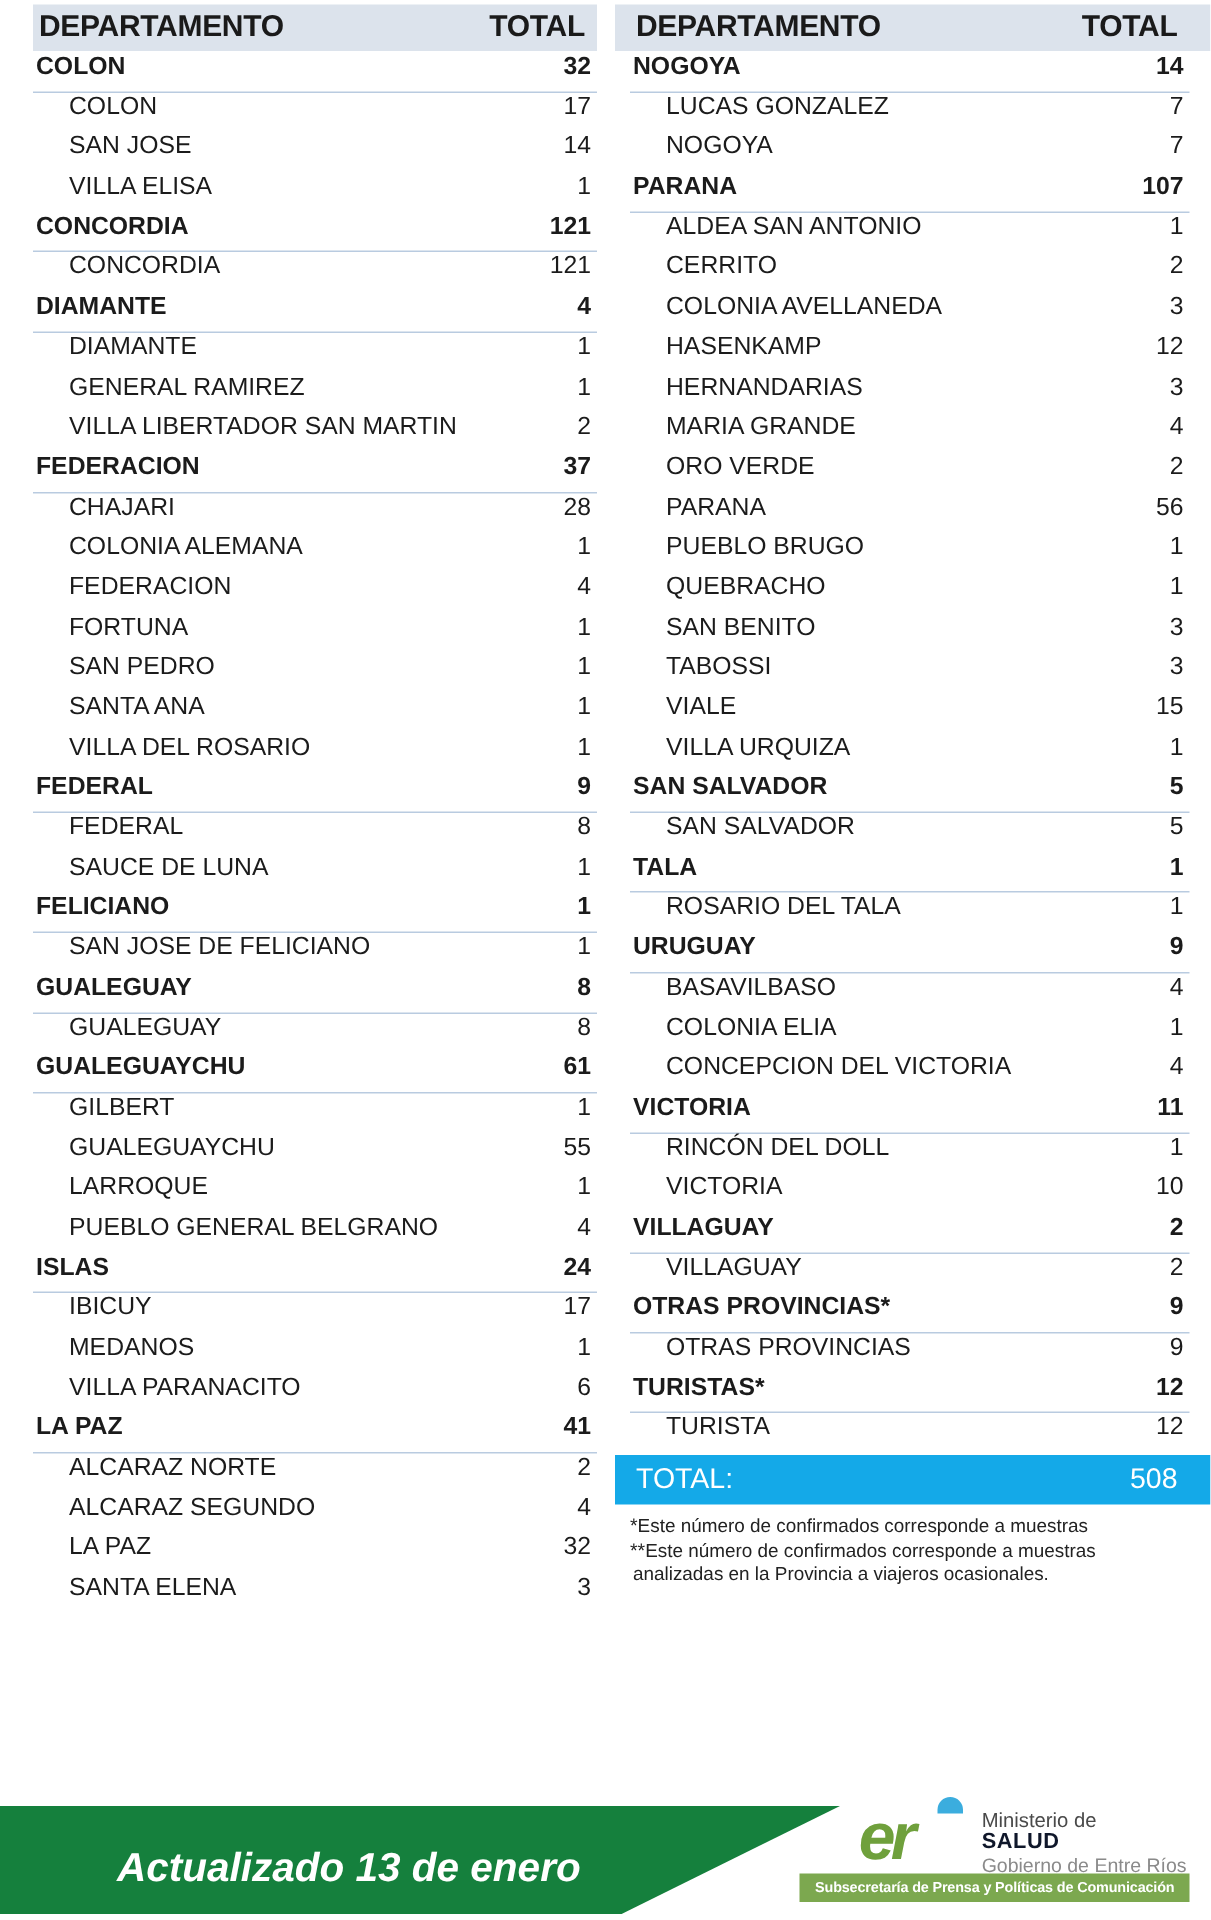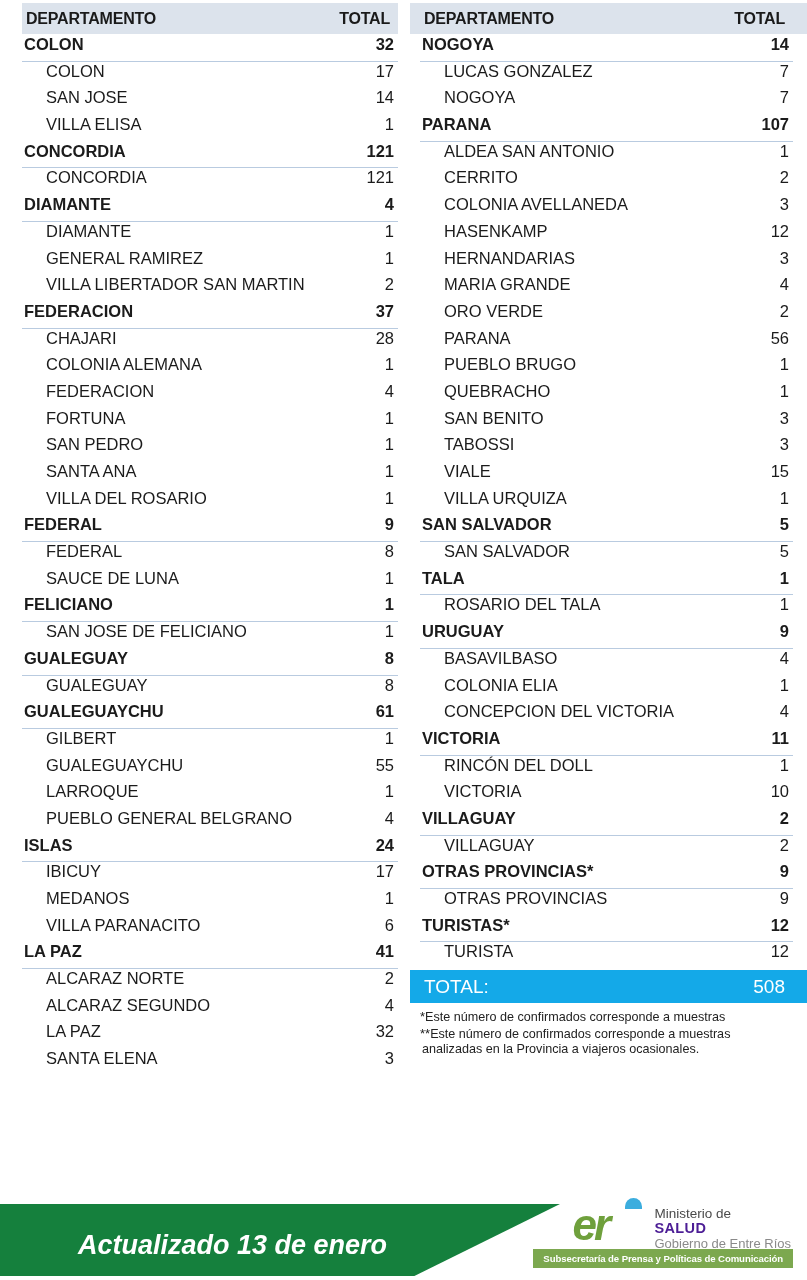--- a/index.html
+++ b/index.html
@@ -49,21 +49,21 @@
     display: flex;
     justify-content: space-between;
     align-items: center;
     background: #DCE3EC;
     height: 31px;
     padding: 0 8px 0 4px;
     margin-bottom: 1px;
   }
   .col-right .thead { margin-left: -10px; margin-right: -14px; padding-left: 14px; padding-right: 22px; }
   .th {
-    font-size: 16px;
+    font-size: 20px;
     font-weight: bold;
     color: #1a1a1a;
     letter-spacing: -0.2px;
   }
 
   .row {
     display: flex;
     justify-content: space-between;
     align-items: baseline;
     height: 26.7px;
@@ -167,21 +167,21 @@
     width: 17px;
     height: 11px;
     background: #3BADDE;
     border-radius: 9px 9px 0 0;
   }
   .logo-txt {
     padding-top: 6px;
     line-height: 15px;
   }
   .logo-txt .l-min  { font-size: 13.5px; color: #4A4A4A; }
-  .logo-txt .l-salud{ font-size: 14.5px; color: #4c1d95; font-weight: bold; letter-spacing: 0.4px; }
+  .logo-txt .l-salud{ font-size: 14.5px; color: #0f172a; font-weight: bold; letter-spacing: 0.4px; }
   .logo-txt .l-gob  { font-size: 13px; color: #8A8A8A; }
 
   .logo-strip {
     position: absolute;
     right: 14px;
     bottom: 12px;
     background: #7CA84F;
     color: #ffffff;
     font-size: 9.6px;
     font-weight: bold;

